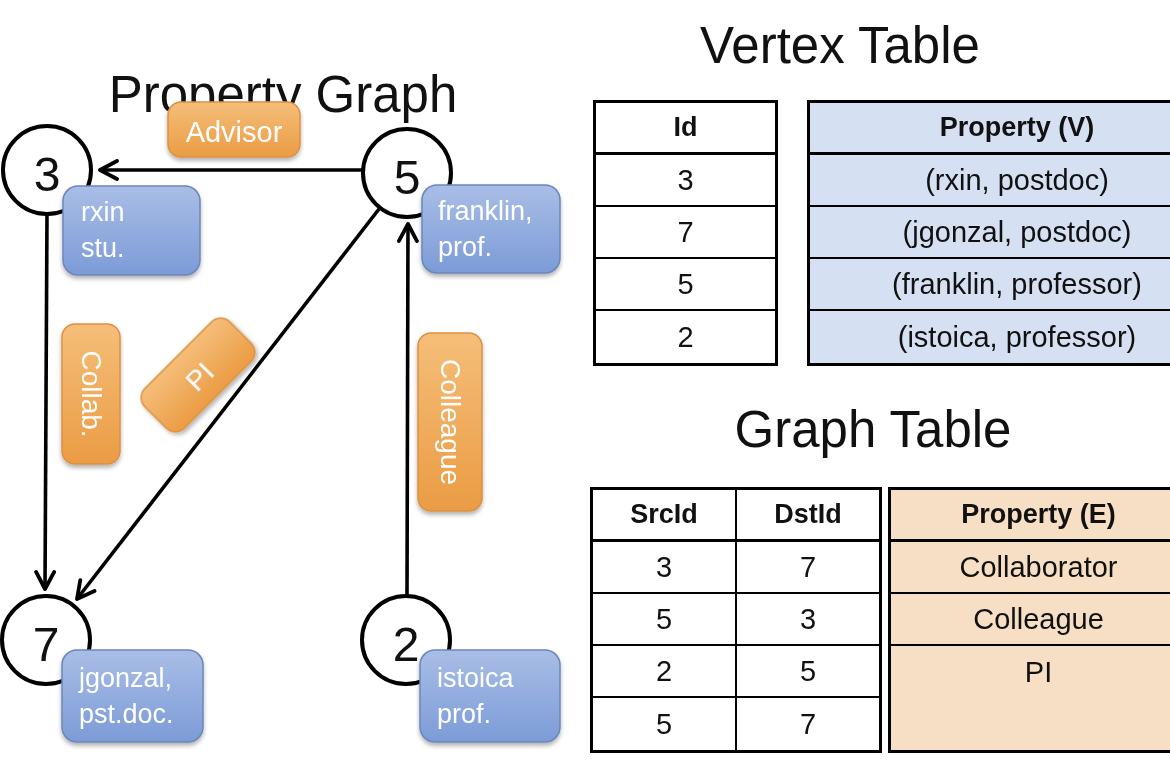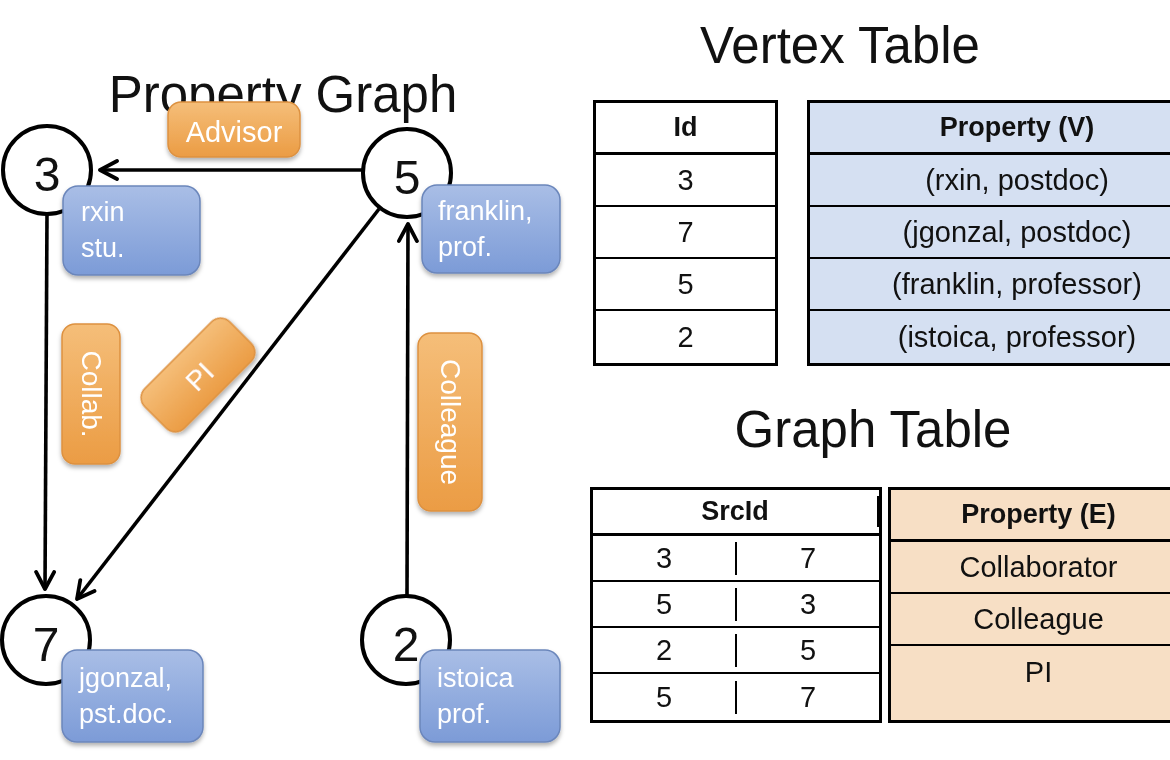--- a/index.html
+++ b/index.html
@@ -40,21 +40,21 @@
 
   .cell{
     height:52px;
     display:flex;align-items:center;justify-content:center;
     font-size:29px;font-weight:300;color:#111;
     border-bottom:2px solid #000;
     box-sizing:border-box;
   }
   .cell.hdr{font-weight:bold;font-size:27px;border-bottom:3px solid #000;}
   .cell.last{border-bottom:none;}
-  .row2{display:flex;border-bottom:2px solid #000;box-sizing:border-box;height:46px;align-items:center;}
+  .row2{display:flex;border-bottom:2px solid #000;box-sizing:border-box;height:52px;}
   .row2.hdrrow{border-bottom:3px solid #000;}
   .row2.last{border-bottom:none;}
   .row2 .c{
     flex:1;display:flex;align-items:center;justify-content:center;
     font-size:29px;font-weight:300;color:#111;box-sizing:border-box;
   }
   .row2 .c.first{border-right:2px solid #000;}
   .row2 .c.hdr{font-weight:bold;font-size:27px;}
 
   svg text{font-family:"Liberation Sans", sans-serif;}
@@ -154,20 +154,21 @@
       <div class="cell">(jgonzal, postdoc)</div>
       <div class="cell">(franklin, professor)</div>
       <div class="cell last">(istoica, professor)</div>
     </div>
   </div>
 
   <div class="tbl etable">
     <div class="colbox srcdst">
       <div class="row2 hdrrow">
         <div class="c first hdr">SrcId</div>
+        <div class="c hdr">DstId</div>
       </div>
       <div class="row2">
         <div class="c first">3</div>
         <div class="c">7</div>
       </div>
       <div class="row2">
         <div class="c first">5</div>
         <div class="c">3</div>
       </div>
       <div class="row2">

